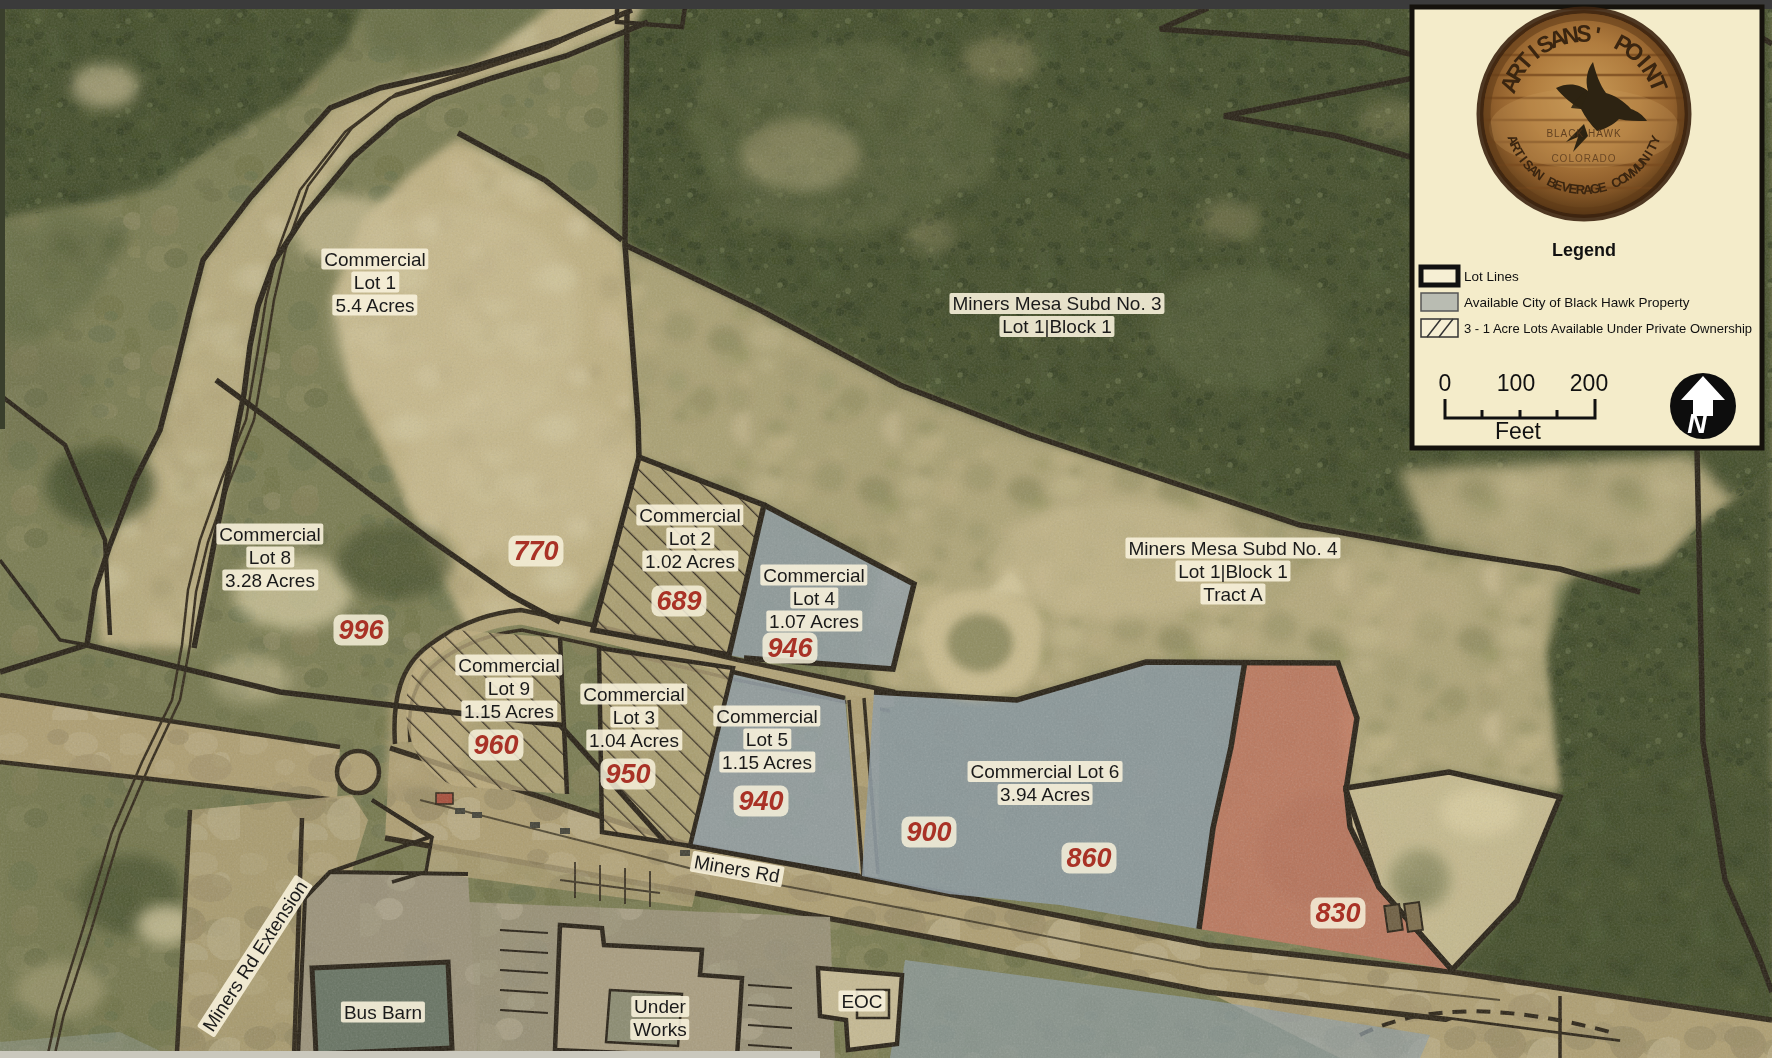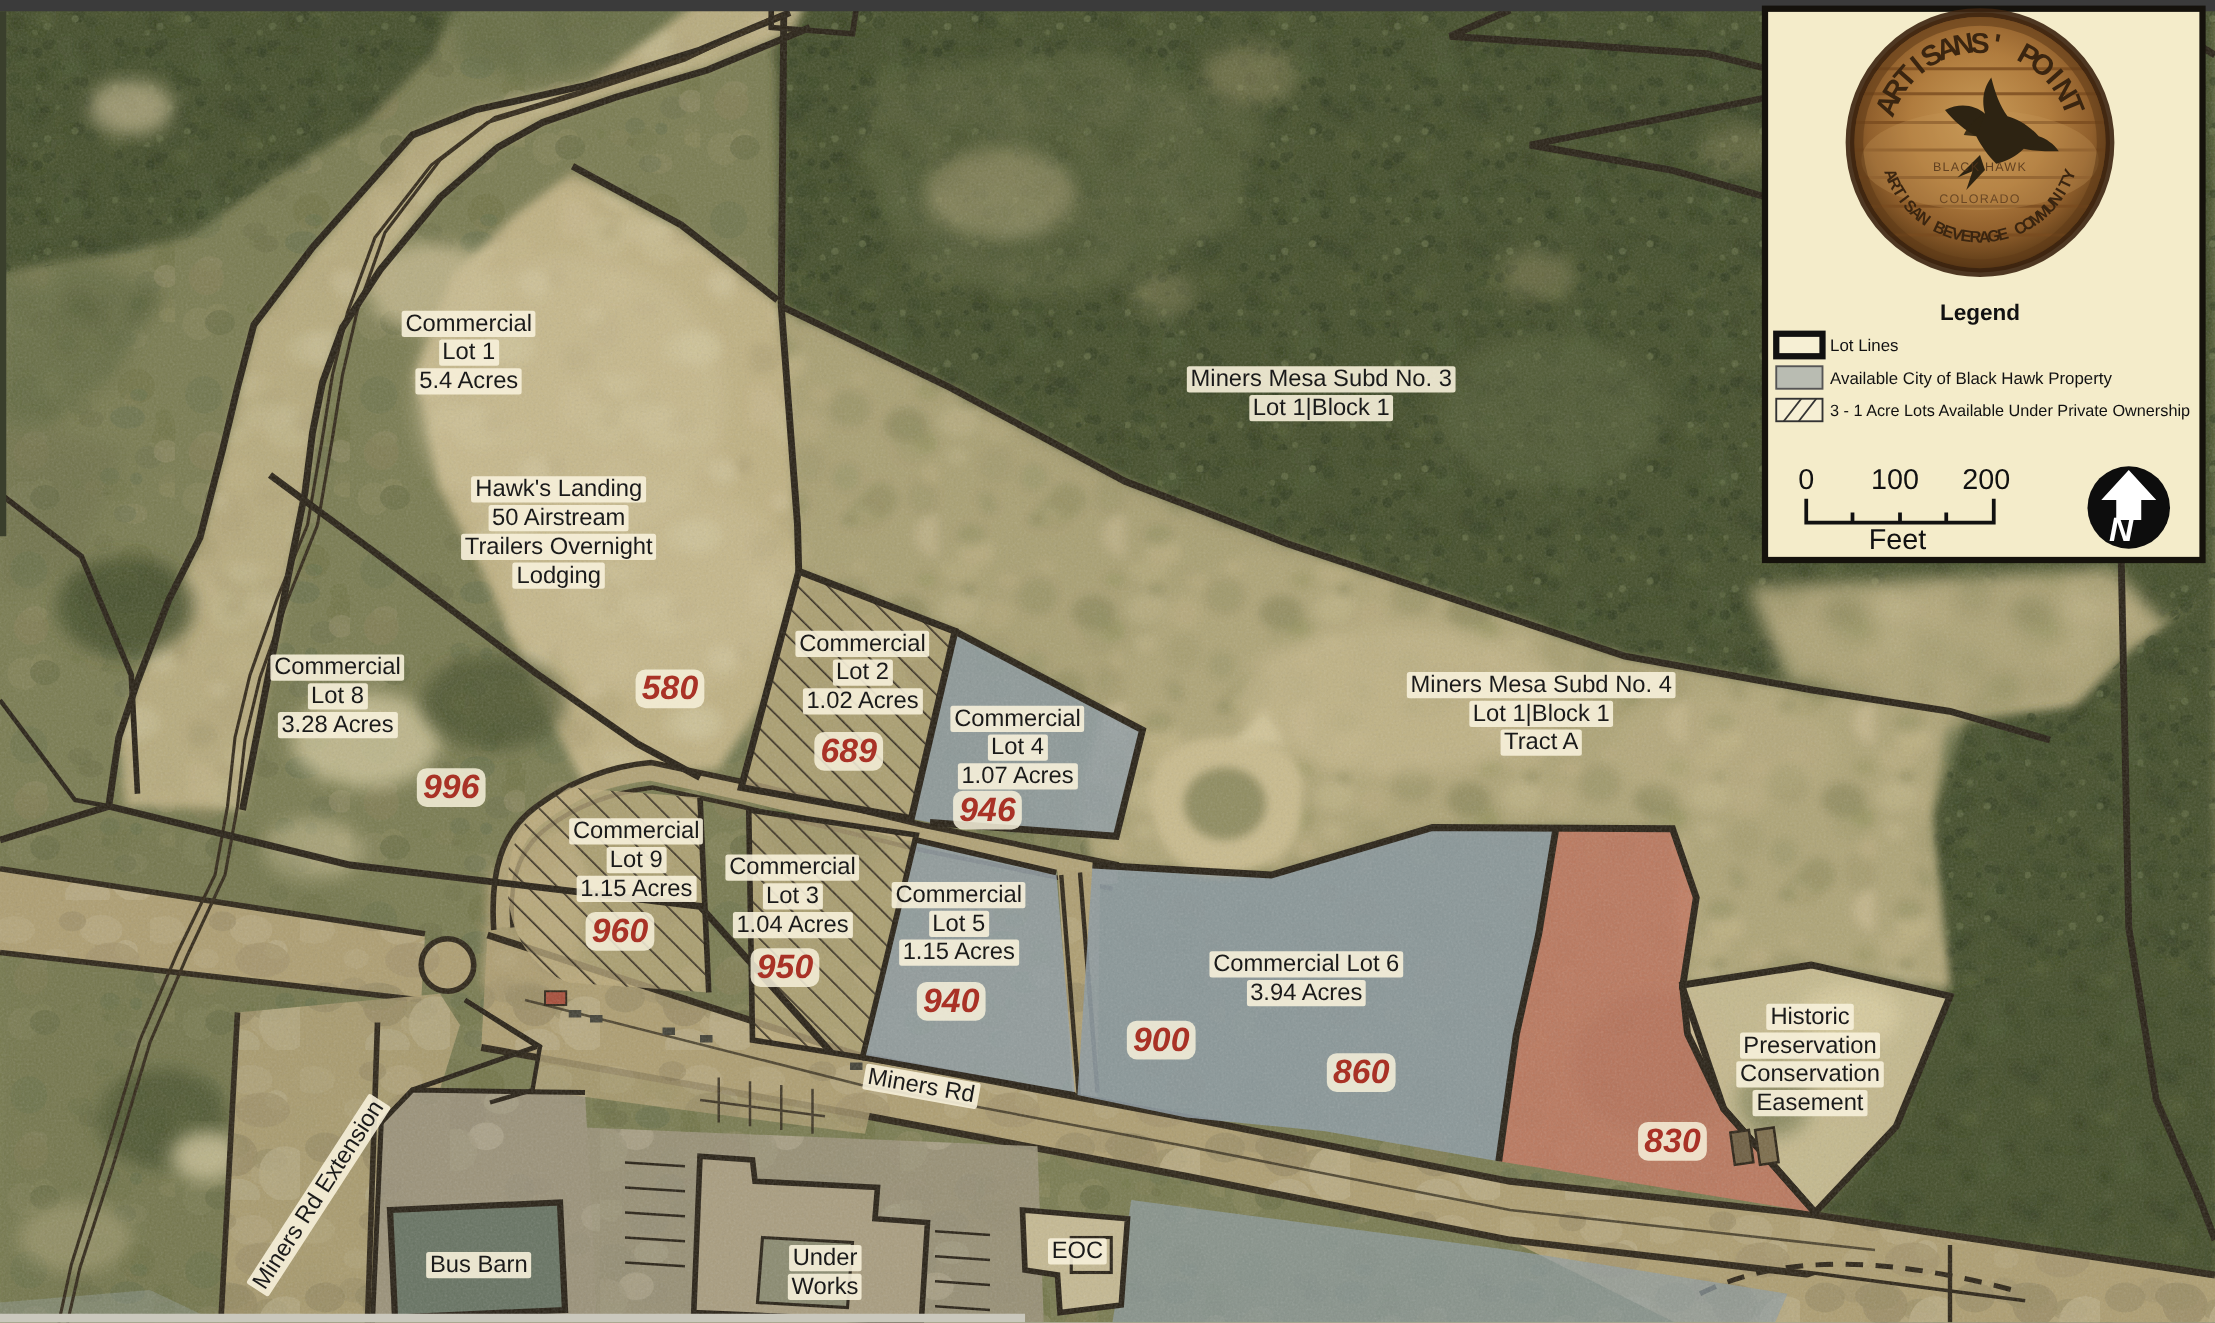--- a/index.html
+++ b/index.html
@@ -485,54 +485,52 @@
 
 <rect x="0" y="0" width="1772" height="9" fill="#3b3b3b"></rect>
 
 <rect x="0" y="9" width="5" height="420" fill="#3a3f2c"></rect>
 
 <rect x="0" y="1051" width="820" height="7" fill="#cac8bd"></rect>
 </svg>
 
 <div class="lbl" style="left:375px;top:282px"><span>Commercial</span><br><span>Lot 1</span><br><span>5.4 Acres</span></div>
 
-<div class="lbl" style="left:447px;top:426px"><span>Hawk's Landing</span><br><span>50 Airstream</span><br><span>Trailers Overnight</span><br><span>Lodging</span></div>
 
 <div class="lbl" style="left:1057px;top:315px"><span>Miners Mesa Subd No. 3</span><br><span>Lot 1|Block 1</span></div>
 
 <div class="lbl" style="left:270px;top:557px"><span>Commercial</span><br><span>Lot 8</span><br><span>3.28 Acres</span></div>
 
 <div class="lbl" style="left:690px;top:538px"><span>Commercial</span><br><span>Lot 2</span><br><span>1.02 Acres</span></div>
 
 <div class="lbl" style="left:814px;top:598px"><span>Commercial</span><br><span>Lot 4</span><br><span>1.07 Acres</span></div>
 
 <div class="lbl" style="left:1233px;top:571px"><span>Miners Mesa Subd No. 4</span><br><span>Lot 1|Block 1</span><br><span>Tract A</span></div>
 
 <div class="lbl" style="left:509px;top:688px"><span>Commercial</span><br><span>Lot 9</span><br><span>1.15 Acres</span></div>
 
 <div class="lbl" style="left:634px;top:717px"><span>Commercial</span><br><span>Lot 3</span><br><span>1.04 Acres</span></div>
 
 <div class="lbl" style="left:767px;top:739px"><span>Commercial</span><br><span>Lot 5</span><br><span>1.15 Acres</span></div>
 
 <div class="lbl" style="left:1045px;top:783px"><span>Commercial Lot 6</span><br><span>3.94 Acres</span></div>
 
 
-<div class="lbl" style="left:1448px;top:848px"><span>Historic</span><br><span>Preservation</span><br><span>Conservation</span><br><span>Easement</span></div>
 
 <div class="lbl" style="left:383px;top:1012px"><span>Bus Barn</span></div>
 
 <div class="lbl" style="left:660px;top:1018px"><span>Under</span><br><span>Works</span></div>
 
 <div class="lbl" style="left:862px;top:1001px"><span>EOC</span></div>
 
 <div class="lbl" style="left:737px;top:869px;transform:translate(-50%,-50%) rotate(10deg)"><span>Miners Rd</span></div>
 
 <div class="lbl" style="left:255px;top:956px;transform:translate(-50%,-50%) rotate(-57deg)"><span>Miners Rd Extension</span></div>
 
-<div class="num" style="left:536px;top:551px">580</div>
+<div class="num" style="left:536px;top:551px">770</div>
 
 <div class="num" style="left:361px;top:630px">996</div>
 
 <div class="num" style="left:679px;top:601px">689</div>
 
 <div class="num" style="left:790px;top:648px">946</div>
 
 <div class="num" style="left:496px;top:745px">960</div>
 
 <div class="num" style="left:628px;top:774px">950</div>

